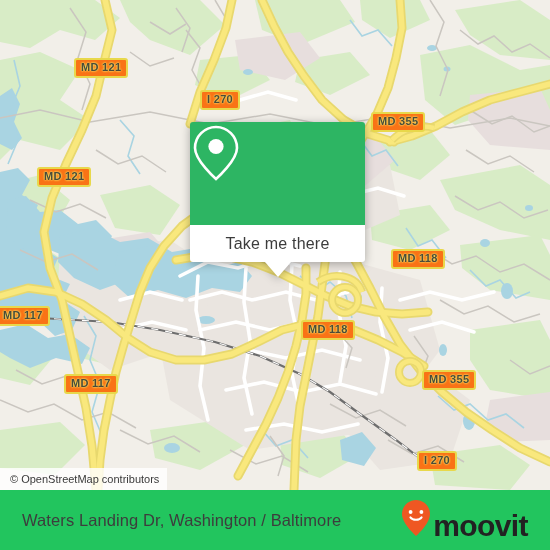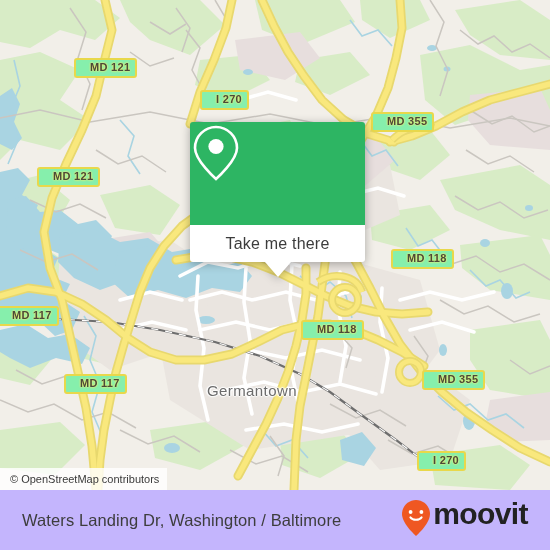--- a/index.html
+++ b/index.html
@@ -14,28 +14,28 @@
   .map{
     position:absolute;left:0;top:0;width:550px;height:490px;
     background:#f2efe9;
     overflow:hidden;
   }
   .map svg{position:absolute;left:0;top:0;}
 
   
   .shield{
     position:absolute;
-    background:#86efac;
+    background:#f97316;
     border:2px solid #e8d84b;
     border-radius:3px;
     color:#4a4a3a;
     font-size:11px;
     font-weight:bold;
     letter-spacing:.3px;
-    padding:1px 5px 2px 14px;
+    padding:1px 5px 2px 5px;
     line-height:13px;
     white-space:nowrap;
     box-sizing:border-box;
     text-shadow:0 0 2px #f7ef6a,0 0 2px #f7ef6a;
   }
 
   
   .place-label{
     position:absolute;
     color:#6b6b6b;
@@ -87,35 +87,35 @@
     width:0;height:0;
     border-left:13px solid transparent;
     border-right:13px solid transparent;
     border-top:15px solid #ffffff;
   }
 
   
   .bottombar{
     position:absolute;left:0;top:490px;
     width:550px;height:60px;
-    background:#c4b5fd;
+    background:#22c55e;
     display:flex;align-items:center;
     box-sizing:border-box;
     padding:0 22px 0 22px;
   }
   .bb-title{
     flex:1;
     color:#3d3d3d;
     font-size:16.5px;
     letter-spacing:.1px;
     white-space:nowrap;
     overflow:hidden;
   }
   .brand{
-    display:flex;align-items:flex-start;gap:2px;
+    display:flex;align-items:flex-end;gap:2px;
     flex:0 0 auto;
   }
   .brand-word{
     color:#222222;
     font-size:30px;
     font-weight:bold;
     letter-spacing:-.6px;
     line-height:30px;
   }
 </style>
@@ -314,21 +314,20 @@
             <circle cx="345" cy="300" r="13"></circle>
             <circle cx="410" cy="372" r="11"></circle>
             <path d="M318,282 C332,272 356,274 362,292"></path>
             <path d="M392,140 C404,128 420,124 434,128"></path>
           </g>
         </g>
 
       </g>
     </svg>
 
-    <div class="place-label" style="left:207px;top:382px;">Germantown</div>
 
     <div class="shield" style="left:74px;top:58px;">MD 121</div>
     <div class="shield" style="left:200px;top:90px;">I 270</div>
     <div class="shield" style="left:371px;top:112px;">MD 355</div>
     <div class="shield" style="left:37px;top:167px;">MD 121</div>
     <div class="shield" style="left:391px;top:249px;">MD 118</div>
     <div class="shield" style="left:-4px;top:306px;">MD 117</div>
     <div class="shield" style="left:301px;top:320px;">MD 118</div>
     <div class="shield" style="left:64px;top:374px;">MD 117</div>
     <div class="shield" style="left:422px;top:370px;">MD 355</div>

